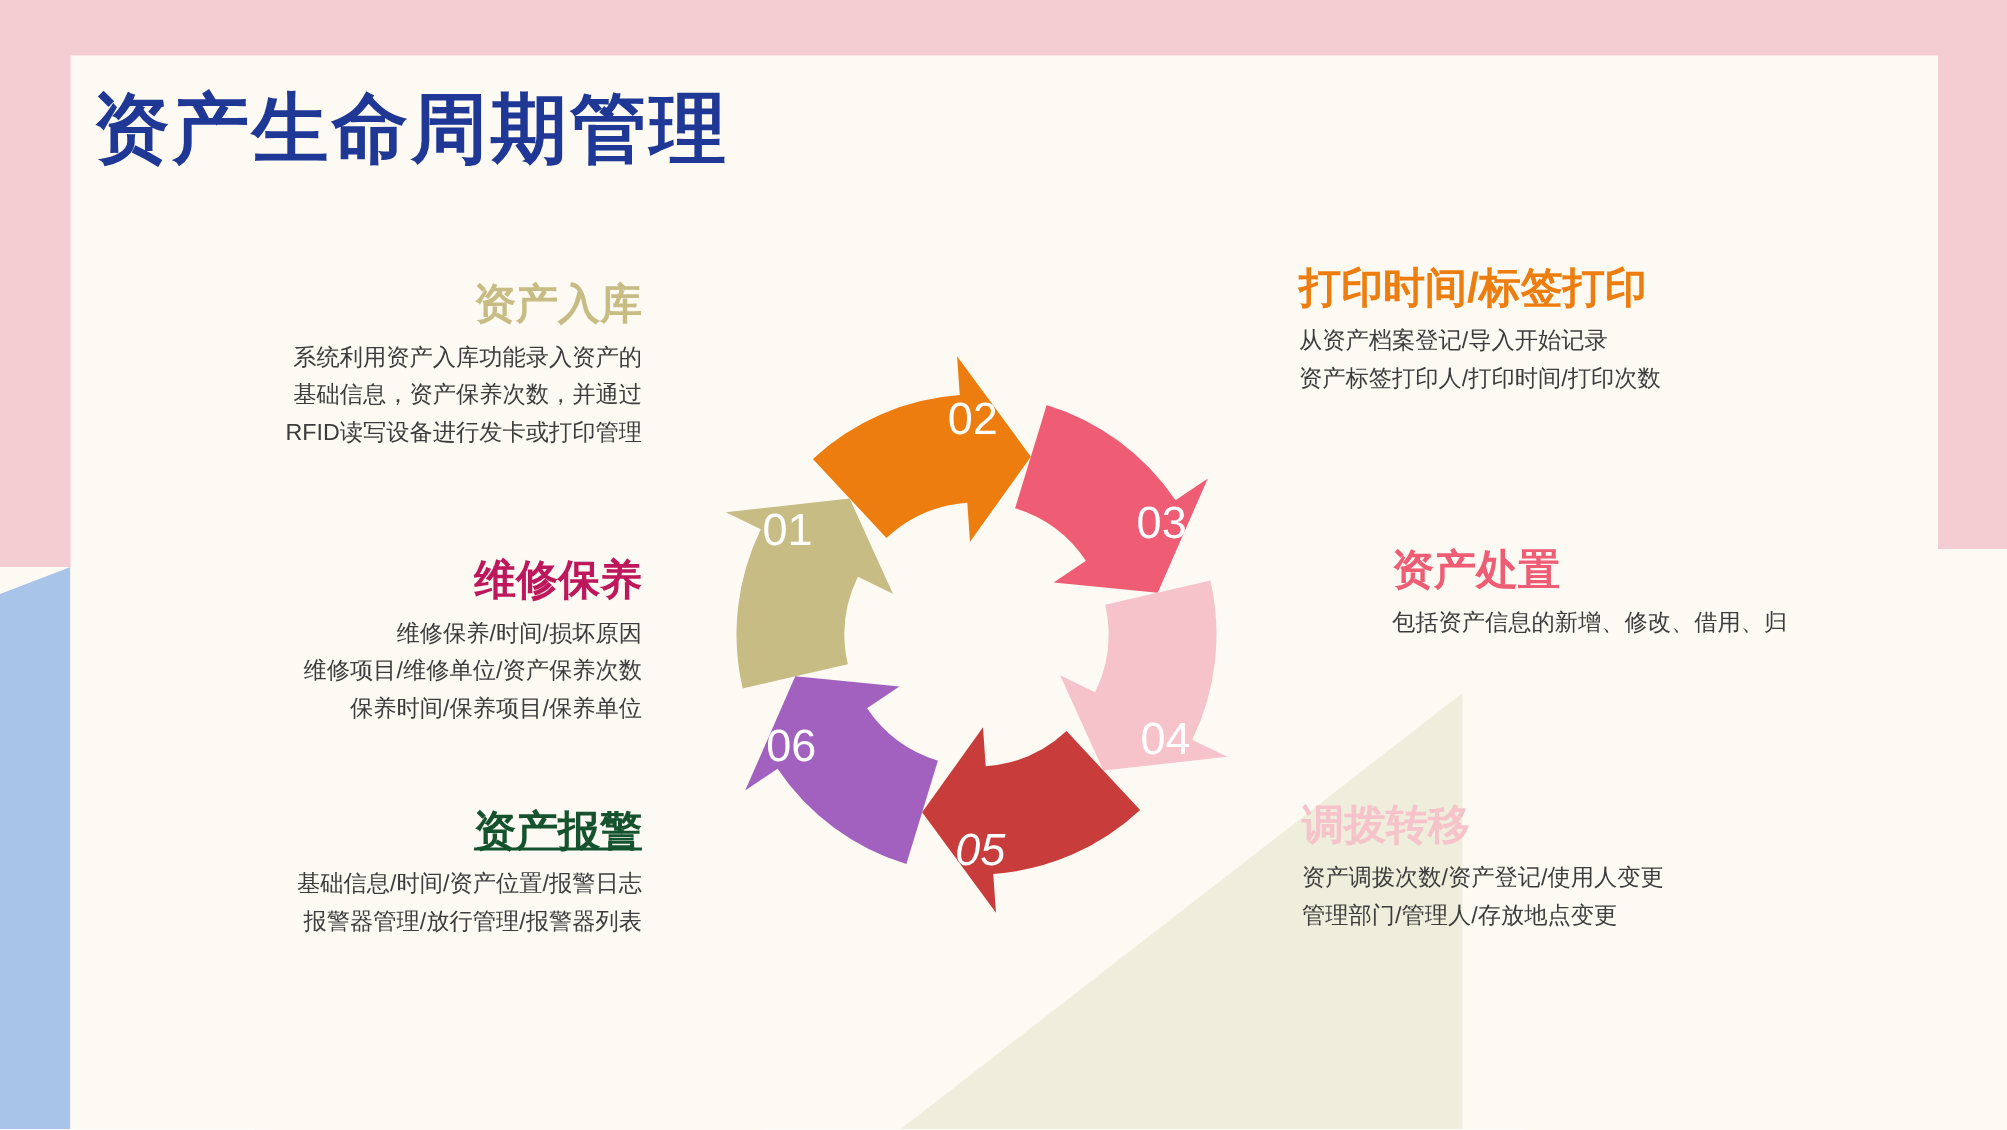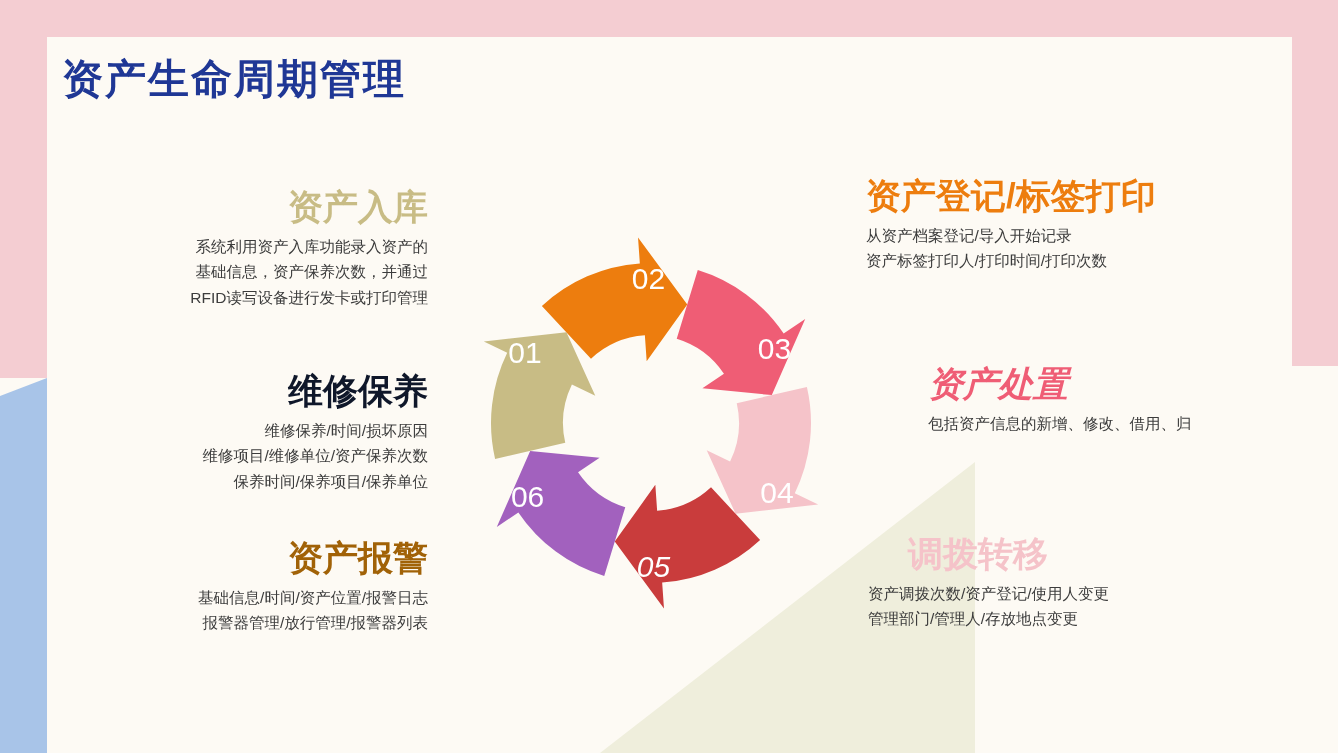--- a/index.html
+++ b/index.html
@@ -43,31 +43,31 @@
   .wedge-beige {
     left: 0; top: 0;
     width: 1338px; height: 753px;
     pointer-events: none;
   }
 
   
   .title {
     position: absolute;
     left: 62px; top: 52px;
-    font-size: 41px;
+    font-size: 51px;
     font-weight: bold;
     color: #1F3795;
     letter-spacing: 2px;
     white-space: nowrap;
   }
 
   
   .block { position: absolute; }
   .block .head {
-    font-size: 35px;
+    font-size: 28px;
     font-weight: bold;
     line-height: 1.18;
     margin: 0 0 7px 0;
     white-space: nowrap;
   }
   .block .body {
     font-size: 15.5px;
     color: #3C3C3C;
     line-height: 1.62;
     white-space: nowrap;
@@ -114,44 +114,44 @@
   <div class="title">资产生命周期管理</div>
 
   <div class="block align-right" id="blk01">
     <div class="head" style="color: rgb(200, 188, 133);">资产入库</div>
     <div class="body">系统利用资产入库功能录入资产的</div>
     <div class="body">基础信息，资产保养次数，并通过</div>
     <div class="body">RFID读写设备进行发卡或打印管理</div>
   </div>
 
   <div class="block align-left" id="blk02">
-    <div class="head" style="color: rgb(237, 125, 14);">资产登记/标签打印</div>
+    <div class="head" style="color: rgb(237, 125, 14);">打印时间/标签打印</div>
     <div class="body">从资产档案登记/导入开始记录</div>
     <div class="body">资产标签打印人/打印时间/打印次数</div>
   </div>
 
   <div class="block align-left" id="blk03">
-    <div class="head" style="color: rgb(239, 93, 117); font-style: italic;">资产处置</div>
+    <div class="head" style="color: rgb(239, 93, 117);">资产处置</div>
     <div class="body">包括资产信息的新增、修改、借用、归</div>
   </div>
 
   <div class="block align-left" id="blk04">
-    <div class="head" style="color: rgb(245, 195, 201); margin-left: 40px;">调拨转移</div>
+    <div class="head" style="color: rgb(245, 195, 201);">调拨转移</div>
     <div class="body">资产调拨次数/资产登记/使用人变更</div>
     <div class="body">管理部门/管理人/存放地点变更</div>
   </div>
 
   <div class="block align-right" id="blk05">
-    <div class="head" style="color: #a16207;">资产报警</div>
+    <div class="head" style="color: #14532d; text-decoration: underline;">资产报警</div>
     <div class="body">基础信息/时间/资产位置/报警日志</div>
     <div class="body">报警器管理/放行管理/报警器列表</div>
   </div>
 
   <div class="block align-right" id="blk06">
-    <div class="head" style="color: #0f172a;">维修保养</div>
+    <div class="head" style="color: #be185d;">维修保养</div>
     <div class="body">维修保养/时间/损坏原因</div>
     <div class="body">维修项目/维修单位/资产保养次数</div>
     <div class="body">保养时间/保养项目/保养单位</div>
   </div>
 
   <div id="ring">
     <svg viewBox="0 0 470 470">
       <g id="ring-segments">
           <path d="M 79.10078963436237 270.9921686950184 A 160 160 0 0 1 91.19295259213328 164.86061651374763 L 67.82430738835492 153.46296669723162 L 150.4322033522502 144.31214099922283 L 179.27476912945164 207.8209888990772 L 155.90612392567328 196.4233390825612 A 88 88 0 0 0 149.2554342988993 254.79569278226012 Z" fill="#C8BC85"></path>
           <path d="M 125.88026239000027 117.9834077409327 A 160 160 0 0 1 223.83896420093996 75.38975195842812 L 222.0252958835927 49.45308665167269 L 271.25409138561935 116.4182102605836 L 230.67509862786423 173.1510288838909 L 228.86143031051697 147.2143635771355 A 88 88 0 0 0 174.98414431450016 170.640874257513 Z" fill="#ED7D0E"></path>

